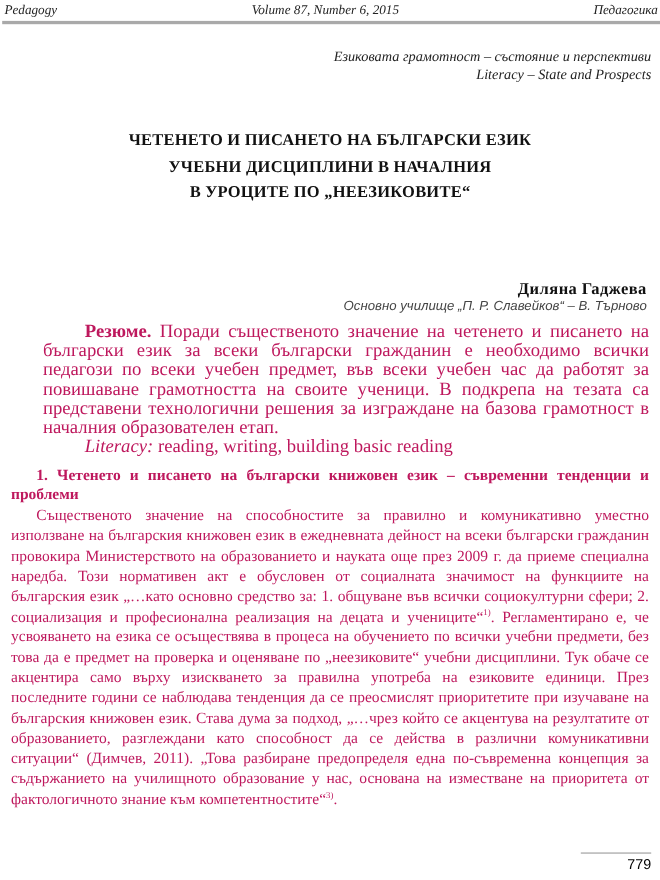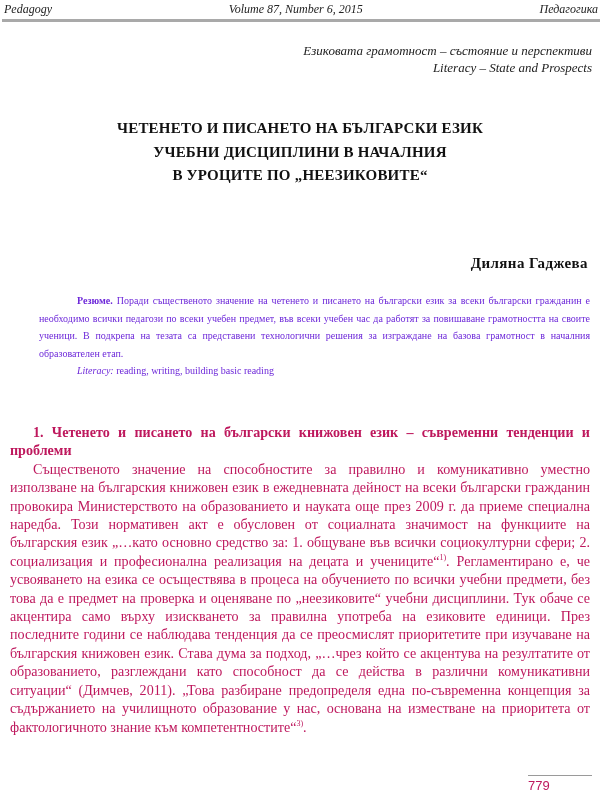--- a/index.html
+++ b/index.html
@@ -24,37 +24,37 @@
     position: absolute; left: 0; right: 0; top: 117px; text-align: center;
     font-weight: bold; font-size: 15px; line-height: 23.5px; letter-spacing: 0.2px; color: #111;
   }
   .author-block {
     position: absolute; right: 12px; top: 243px; text-align: right; margin-top: 12px;
   }
   .author-name { font-weight: bold; font-size: 15px; line-height: 16px; letter-spacing: 0.4px; }
   .affiliation { font-style: italic; font-size: 12px; line-height: 15px; color: #444; font-family: "Liberation Sans", sans-serif; }
   .abstract {
     position: absolute; left: 39px; right: 10px; top: 292px;
-    font-size: 10px; line-height: 17.5px; text-align: justify; color: #6d28d9;
+    font-size: 17px; line-height: 17.5px; text-align: justify; color: #be185d;
   }
   .abstract p { margin: 0; text-indent: 38px; }
   .abstract .kw { text-indent: 38px; }
   .bold { font-weight: bold; }
   .ital { font-style: italic; }
   .body-text {
     position: absolute; left: 10px; right: 10px; top: 423px;
     font-size: 14.1px; line-height: 18.4px; text-align: justify; color: #be185d;
   }
   .heading { font-weight: bold; margin: 0; text-indent: 23px; }
   .para { margin: 0; text-indent: 23px; }
   sup { font-size: 8px; line-height: 0; }
   .page-footer {
-    position: absolute; right: 8px; top: 775px; width: 64px; 
+    position: absolute; right: 8px; top: 775px; width: 64px; text-align: right;
     border-top: 1px solid #9a9a9a; padding-top: 2px;
-    font-family: "Liberation Sans", sans-serif; font-size: 13px; color: #be185d;
+    font-family: "Liberation Sans", sans-serif; font-size: 13px; color: #000000;
   }
 </style>
 </head>
 <body>
 
 <div class="running-head">
   <span>Pedagogy</span>
   <span>Volume 87, Number 6, 2015</span>
   <span>Педагогика</span>
 </div>
@@ -66,20 +66,21 @@
 </div>
 
 <div class="title">
   <div>ЧЕТЕНЕТО И ПИСАНЕТО НА БЪЛГАРСКИ ЕЗИК</div>
   <div>УЧЕБНИ ДИСЦИПЛИНИ В НАЧАЛНИЯ</div>
   <div>В УРОЦИТЕ ПО „НЕЕЗИКОВИТЕ“</div>
 </div>
 
 <div class="author-block">
   <div class="author-name">Диляна Гаджева</div>
+  <div class="affiliation">Основно училище „П. Р. Славейков“ – В. Търново</div>
 </div>
 
 <div class="abstract">
   <p><span class="bold">Резюме.</span> <span>Поради същественото значение на четенето и писането на български език за всеки български гражданин е необходимо всички педагози по всеки учебен предмет, във всеки учебен час да работят за повишаване грамотността на своите ученици. В подкрепа на тезата са представени технологични решения за изграждане на базова грамотност в началния образователен етап.</span></p>
   <p class="kw"><span class="ital">Literacy:</span> <span>reading, writing, building basic reading</span></p>
 </div>
 
 <div class="body-text">
   <p class="heading">1. Четенето и писането на български книжовен език – съвременни тенденции и проблеми</p>
   <p class="para"><span>Същественото значение на способностите за правилно и комуникативно уместно използване на българския книжовен език в ежедневната дейност на всеки български гражданин провокира Министерството на образованието и науката още през 2009 г. да приеме специална наредба. Този нормативен акт е обусловен от социалната значимост на функциите на българския език „…като основно средство за: 1. общуване във всички социокултурни сфери; 2. социализация и професионална реализация на децата и учениците“</span><sup>1)</sup><span>. Регламентирано е, че усвояването на езика се осъществява в процеса на обучението по всички учебни предмети, без това да е предмет на проверка и оценяване по „неезиковите“ учебни дисциплини. Тук обаче се акцентира само върху изискването за правилна употреба на езиковите единици. През последните години се наблюдава тенденция да се преосмислят приоритетите при изучаване на българския книжовен език. Става дума за подход, „…чрез който се акцентува на резултатите от образованието, разглеждани като способност да се действа в различни комуникативни ситуации“ (Димчев, 2011). „Това разбиране предопределя една по-съвременна концепция за съдържанието на училищното образование у нас, основана на изместване на приоритета от фактологичното знание към компетентностите“</span><sup>3)</sup><span>.</span></p>

